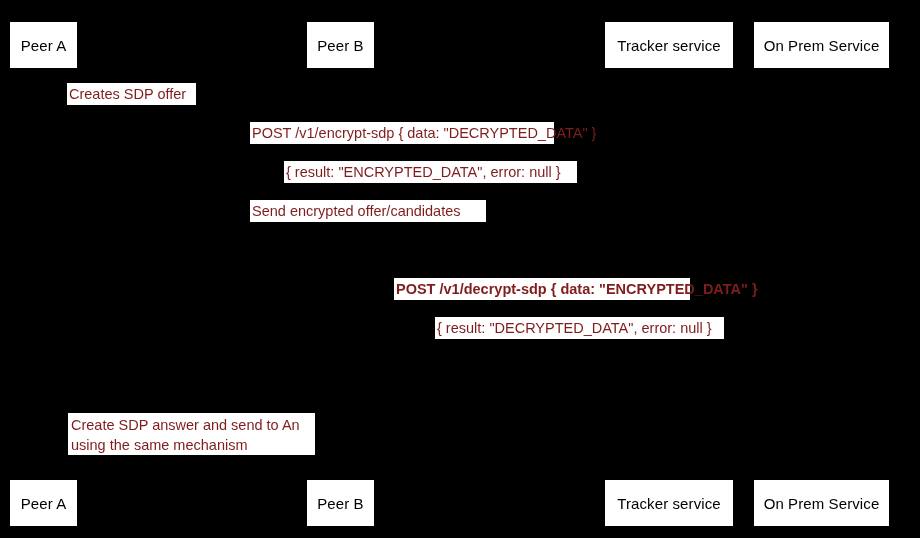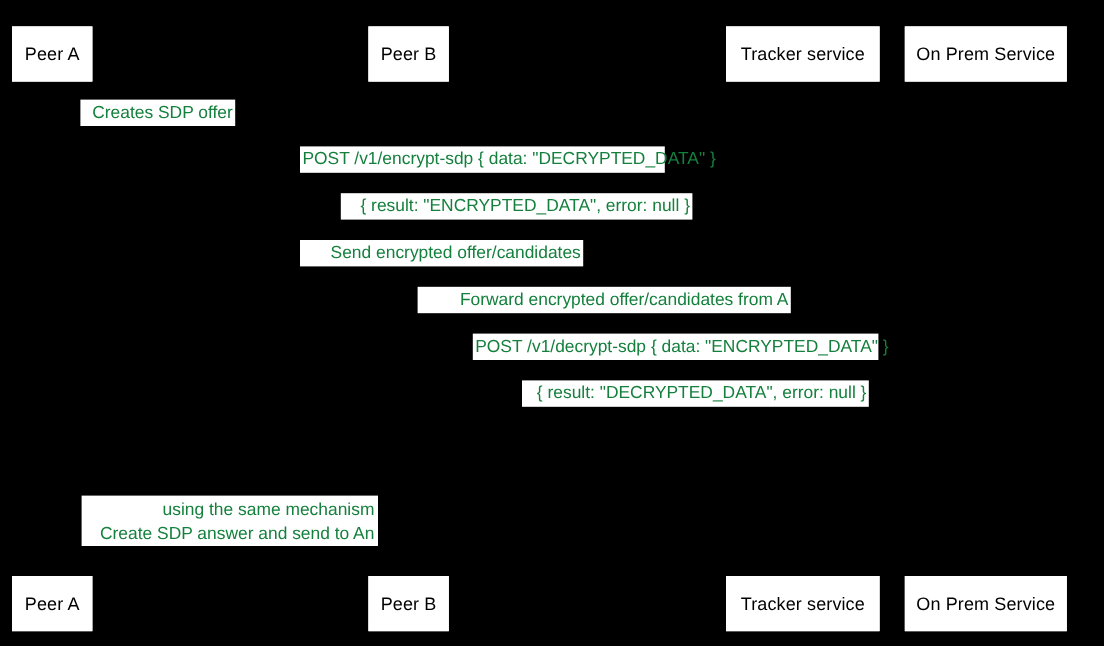--- a/index.html
+++ b/index.html
@@ -37,27 +37,27 @@
   .lifeline {
     position: absolute;
     width: 1px;
     background: #000000;
   }
 
   
   .msg-label {
     position: absolute;
     background: #ffffff;
-    color: #15803d;
+    color: #7f1d1d;
     font-size: 14.5px;
     line-height: 20px;
     white-space: nowrap;
     padding: 1px 2px;
     box-sizing: border-box;
-    text-align: right;
+    text-align: left;
   }
   .msg-label.two-line {
     white-space: normal;
     line-height: 20px;
     padding: 2px 3px;
   }
 
   
   .msg-arrow {
     position: absolute;
@@ -114,30 +114,29 @@
   <div class="msg-arrow left" style="left:43px; top:456px; width:297px;"></div>
 
   <div class="msg-label" style="left:67px; top:83px; width:129px;">Creates SDP offer</div>
 
   <div class="msg-label" style="left:250px; top:122px; width:304px;">POST /v1/encrypt-sdp { data: "DECRYPTED_DATA" }</div>
 
   <div class="msg-label" style="left:284px; top:161px; width:293px;">{ result: "ENCRYPTED_DATA", error: null }</div>
 
   <div class="msg-label" style="left:250px; top:200px; width:236px;">Send encrypted offer/candidates</div>
 
-  <div class="msg-label" style="left:348px; top:239px; width:311px;">Forward encrypted offer/candidates from A</div>
 
-  <div class="msg-label" style="left:394px; top:278px; width:338px;">POST /v1/decrypt-sdp { data: "ENCRYPTED_DATA" }</div>
+  <div class="msg-label" style="left:394px; top:278px; width:296px;font-weight:bold;">POST /v1/decrypt-sdp { data: "ENCRYPTED_DATA" }</div>
 
   <div class="msg-label" style="left:435px; top:317px; width:289px;">{ result: "DECRYPTED_DATA", error: null }</div>
 
 
   <div class="msg-label two-line" style="left:68px; top:413px; width:247px; height:42px;">
+    <div>Create SDP answer and send to An</div>
     <div>using the same mechanism</div>
-    <div>Create SDP answer and send to An</div>
   </div>
 
   <div class="participant" style="left:10px; top:480px; width:67px;">
     <span>Peer A</span>
   </div>
   <div class="participant" style="left:307px; top:480px; width:67px;">
     <span>Peer B</span>
   </div>
   <div class="participant" style="left:605px; top:480px; width:128px;">
     <span>Tracker service</span>

